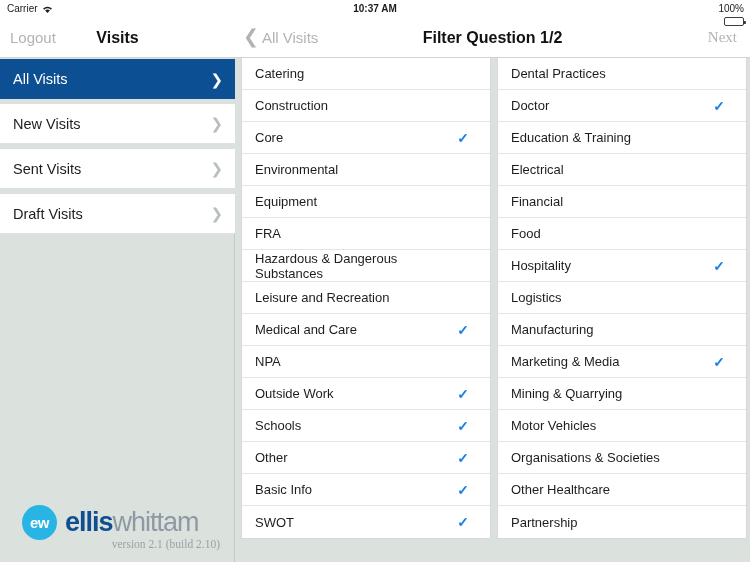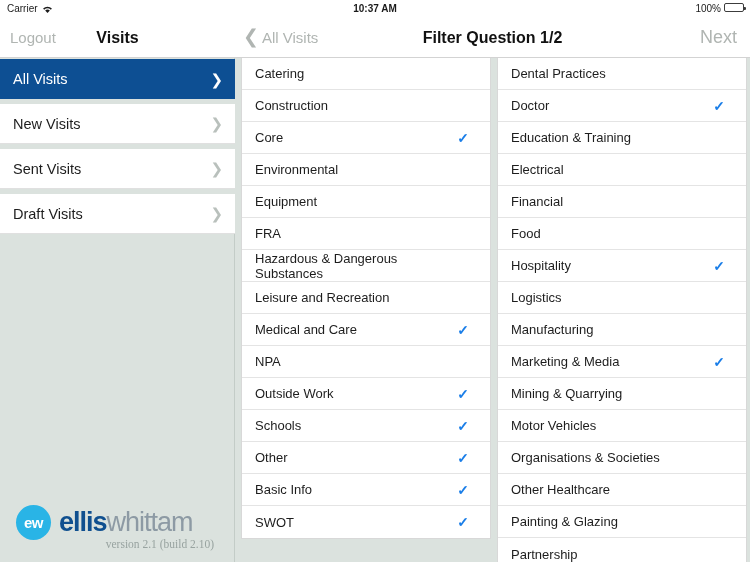--- a/index.html
+++ b/index.html
@@ -30,22 +30,22 @@
     display: flex; align-items: center; gap: 4px;
     font-size: 10px; font-weight: 400;
   }
   .wifi-ico { display: inline-block; width: 11px; height: 9px; position: relative; top: 1px; }
   .sb-center {
     position: absolute; left: 0; right: 0; top: 3px;
     text-align: center; font-size: 10px; font-weight: bold;
   }
   .sb-right {
     position: absolute; right: 6px; top: 3px;
-    display: flex; align-items: flex-start; gap: 3px;
-    font-size: 10px; font-weight: 400;
+    display: flex; align-items: flex-end; gap: 3px;
+    font-size: 10px; font-weight: 400; flex-direction: column;
   }
   .battery {
     width: 20px; height: 9px;
     border: 1px solid #3c3c3c;
     border-radius: 2px;
     position: relative;
     padding: 1px;
   }
   .battery::after {
     content: ""; position: absolute; right: -3px; top: 2.5px;
@@ -96,21 +96,21 @@
     border-bottom: none;
   }
   .sb-gap { height: 5px; background: #dbe2de; }
   .chev {
     font-size: 15px; color: #b9c0bc; font-weight: 300;
     line-height: 1;
   }
   .sb-row.selected .chev { color: #ffffff; }
 
   .brand {
-    position: absolute; left: 16px; bottom: 12px;
+    position: absolute; left: 22px; bottom: 12px;
     width: 200px;
   }
   .brand-row { display: flex; align-items: center; gap: 8px; }
   .brand-badge {
     width: 35px; height: 35px; border-radius: 50%;
     background: #29b4e6;
     color: #ffffff;
     font-size: 15px; font-weight: bold;
     display: flex; align-items: center; justify-content: center;
     letter-spacing: -0.5px;
@@ -139,21 +139,21 @@
     display: flex; align-items: center; gap: 3px;
     font-size: 15px; color: #b0b5b2;
   }
   .back-chevron { font-size: 19px; line-height: 1; font-weight: 400; margin-top: -2px; }
   .detail-title {
     width: 100%; text-align: center;
     font-size: 16px; font-weight: bold; color: #111;
   }
   .next-btn {
     position: absolute; right: 13px;
-    font-size: 18px; color: #b0b5b2;
+    font-size: 15px; color: #b0b5b2; font-family: Liberation Serif, serif;
   }
 
   .columns {
     position: absolute; top: 58px; left: 0; right: 0; bottom: 0;
     display: flex;
     padding: 0;
   }
   .col {
     width: 250px;
     margin-left: 6px;
@@ -368,24 +368,20 @@
             </div>
             <div class="item">
               <span>Organisations &amp; Societies</span>
               <span class="tick hidden">✓</span>
             </div>
             <div class="item">
               <span>Other Healthcare</span>
               <span class="tick hidden">✓</span>
             </div>
             <div class="item">
-              <span>Painting &amp; Glazing</span>
-              <span class="tick hidden">✓</span>
-            </div>
-            <div class="item">
               <span>Partnership</span>
               <span class="tick hidden">✓</span>
             </div>
           </div>
       </div>
     </div>
   </div>
 
 </div>
 

